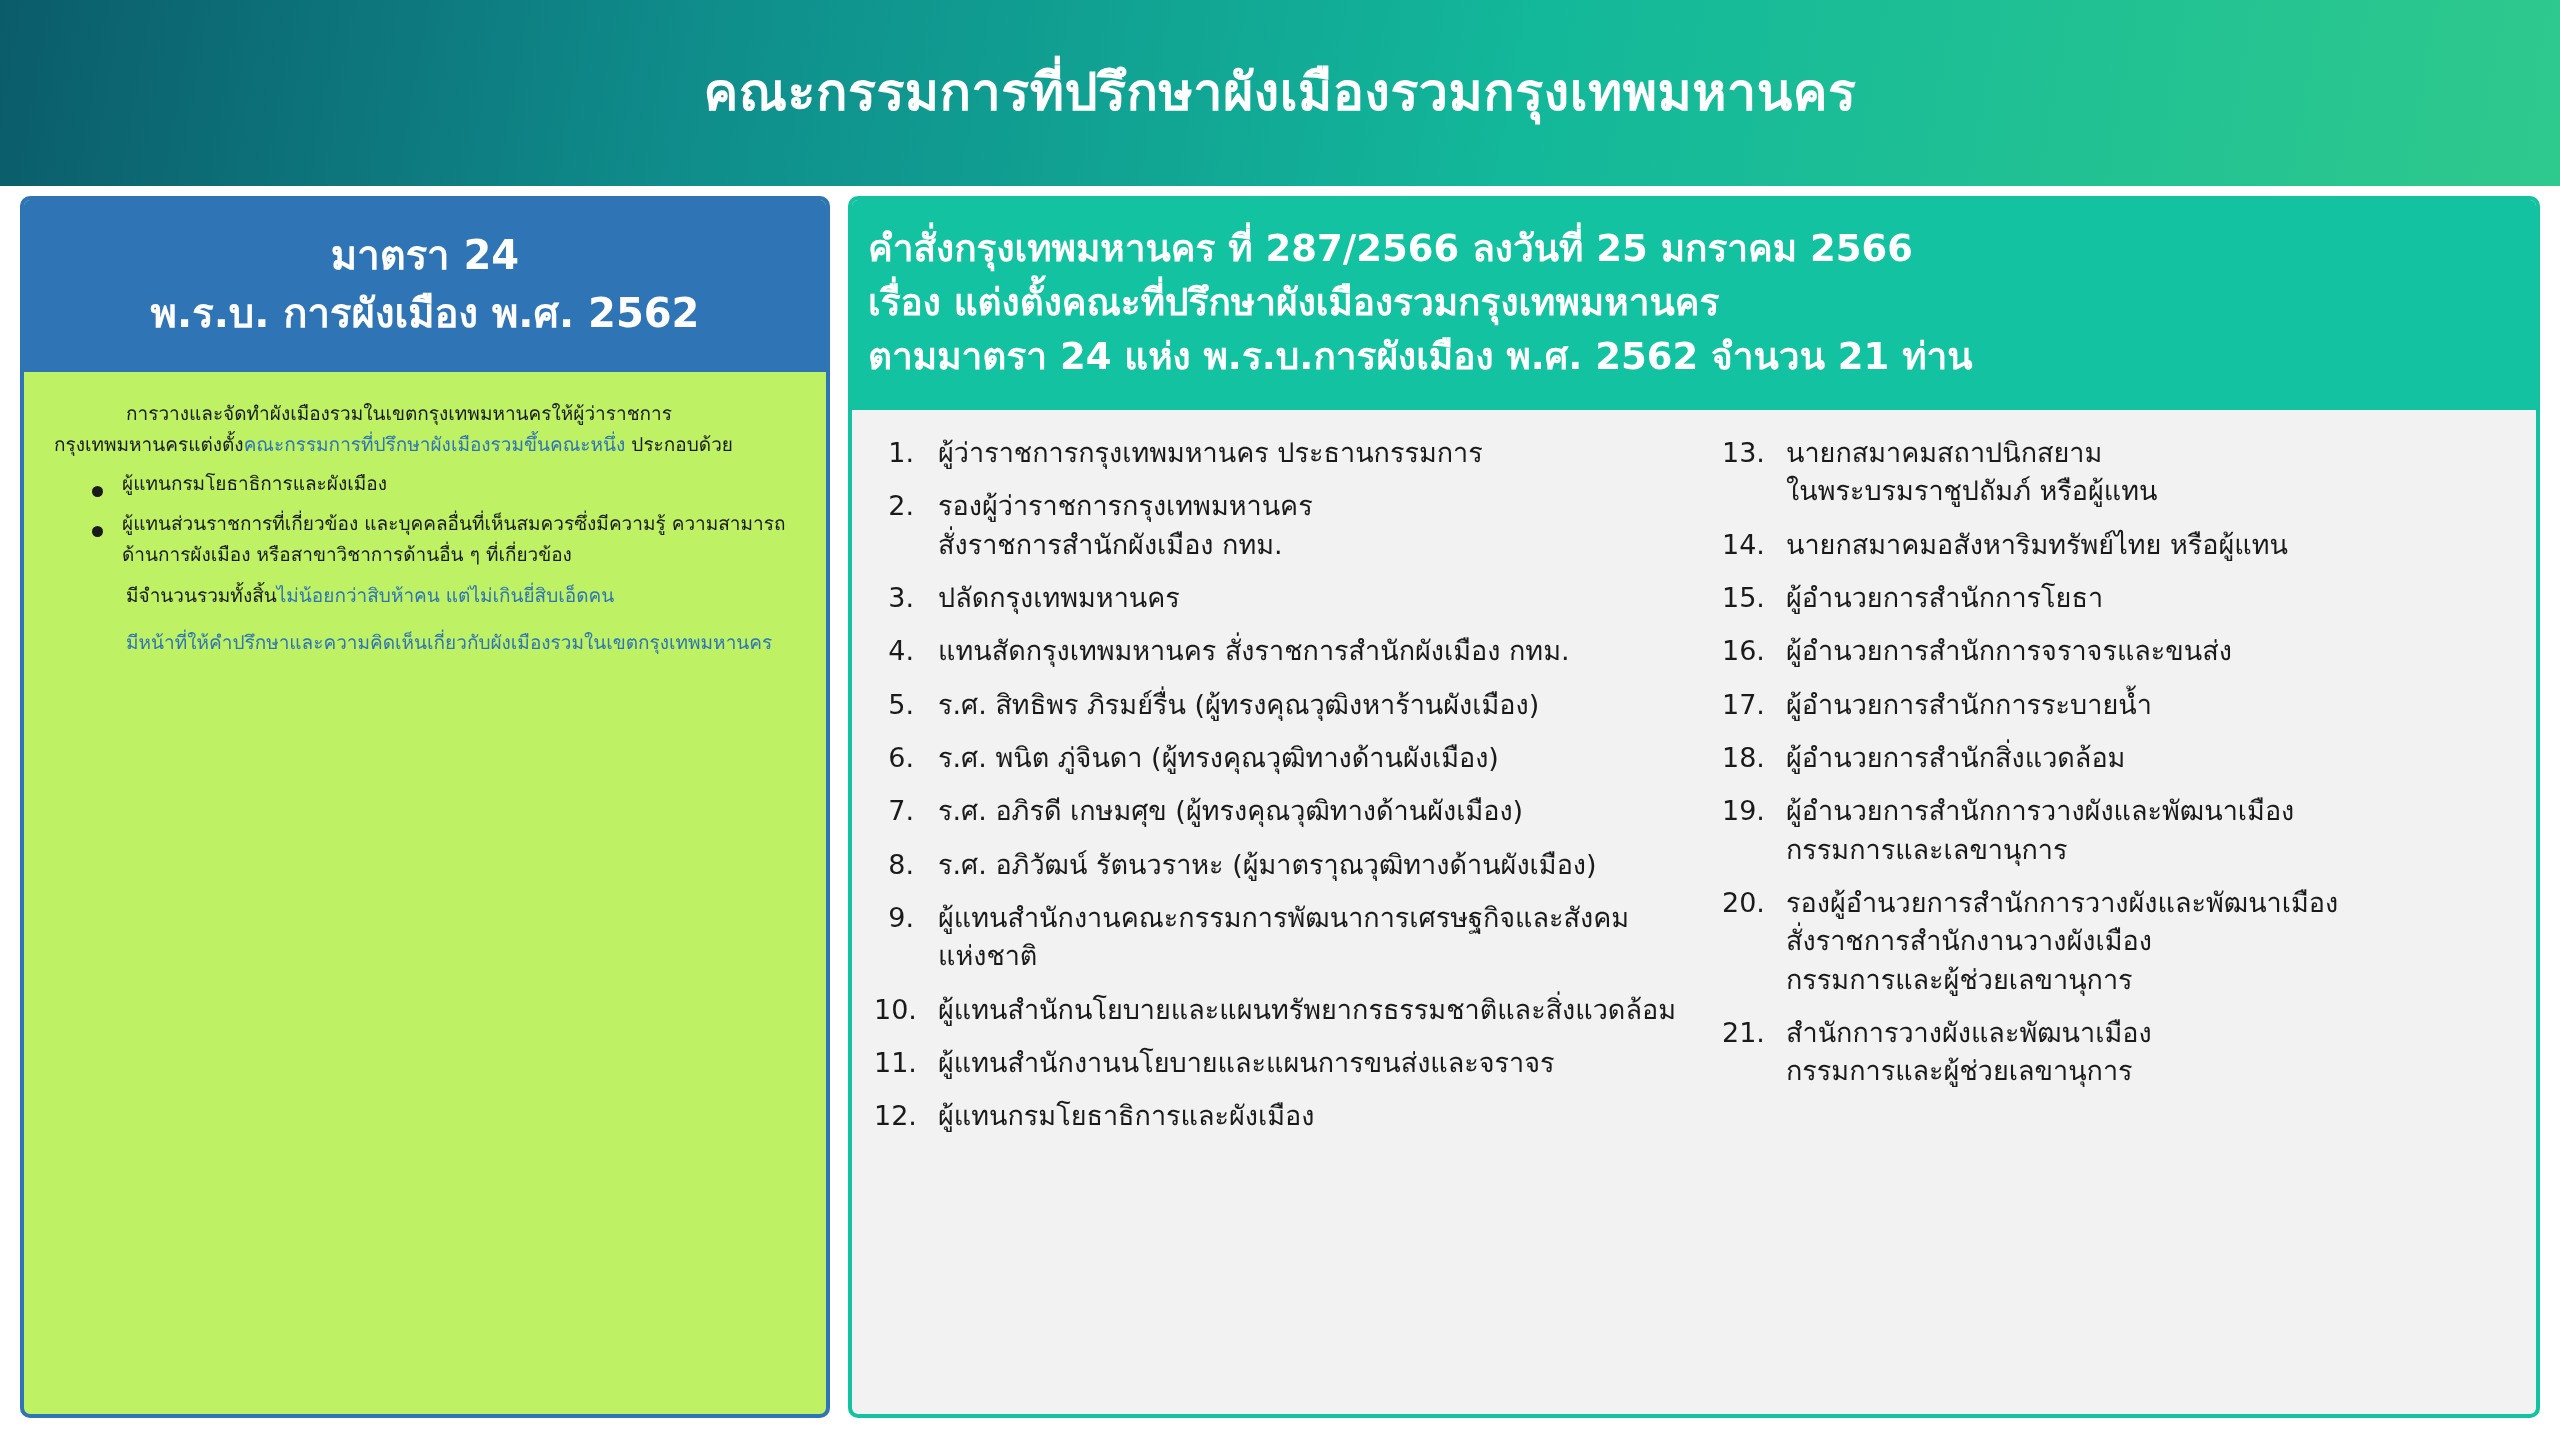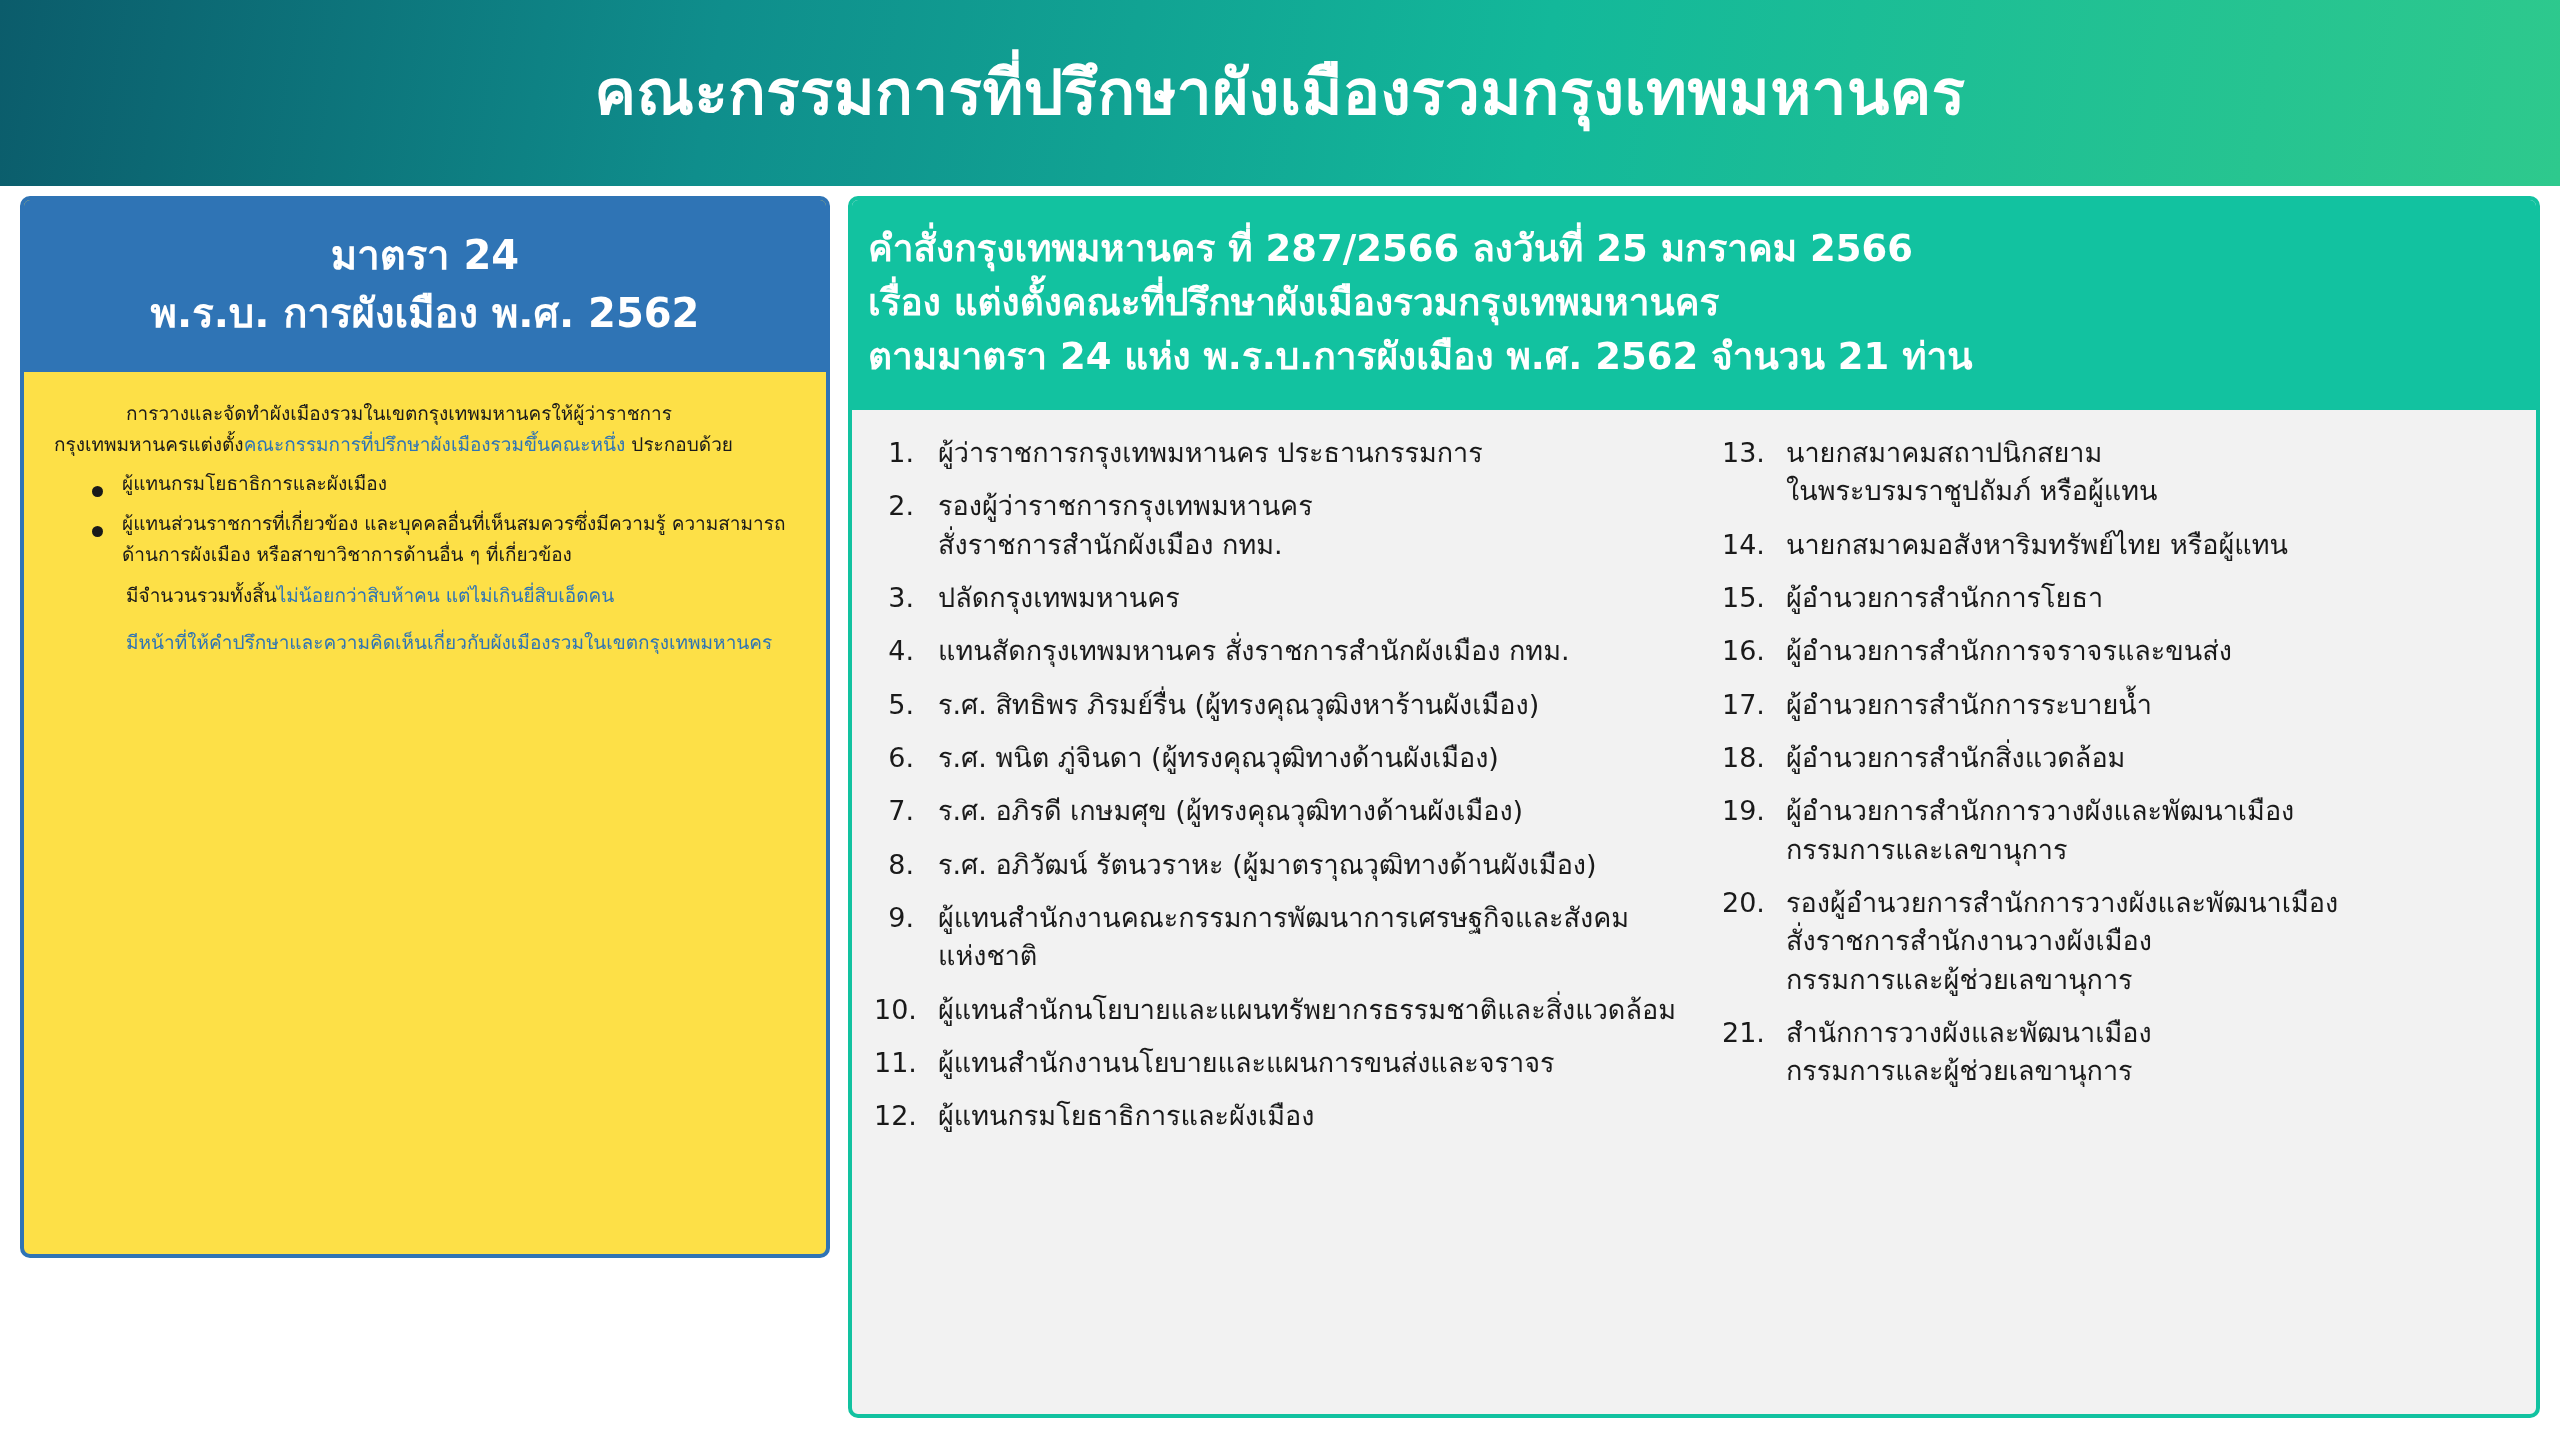--- a/index.html
+++ b/index.html
@@ -28,39 +28,39 @@
     top: 0;
     width: 2560px;
     height: 186px;
     background: linear-gradient(100deg, #0b5c6b 0%, #0f8e8c 28%, #13b89a 60%, #2ec98d 100%);
     display: flex;
     align-items: center;
     justify-content: center;
   }
   .banner-title {
     color: #ffffff;
-    font-size: 62px;
+    font-size: 52px;
     font-weight: bold;
     letter-spacing: 0.5px;
     text-align: center;
     line-height: 1.1;
     white-space: nowrap;
   }
 
   
   .left-col {
     position: absolute;
     left: 20px;
     top: 196px;
     width: 810px;
-    height: 1062px;
+    height: 1222px;
     border: 4px solid #2f74b5;
     border-radius: 10px;
     box-sizing: border-box;
-    background: #fde047;
+    background: #bef264;
     overflow: hidden;
   }
   .left-head {
     background: #2f74b5;
     color: #ffffff;
     text-align: center;
     padding: 26px 10px 30px 10px;
     font-size: 40px;
     font-weight: bold;
     line-height: 1.45;

